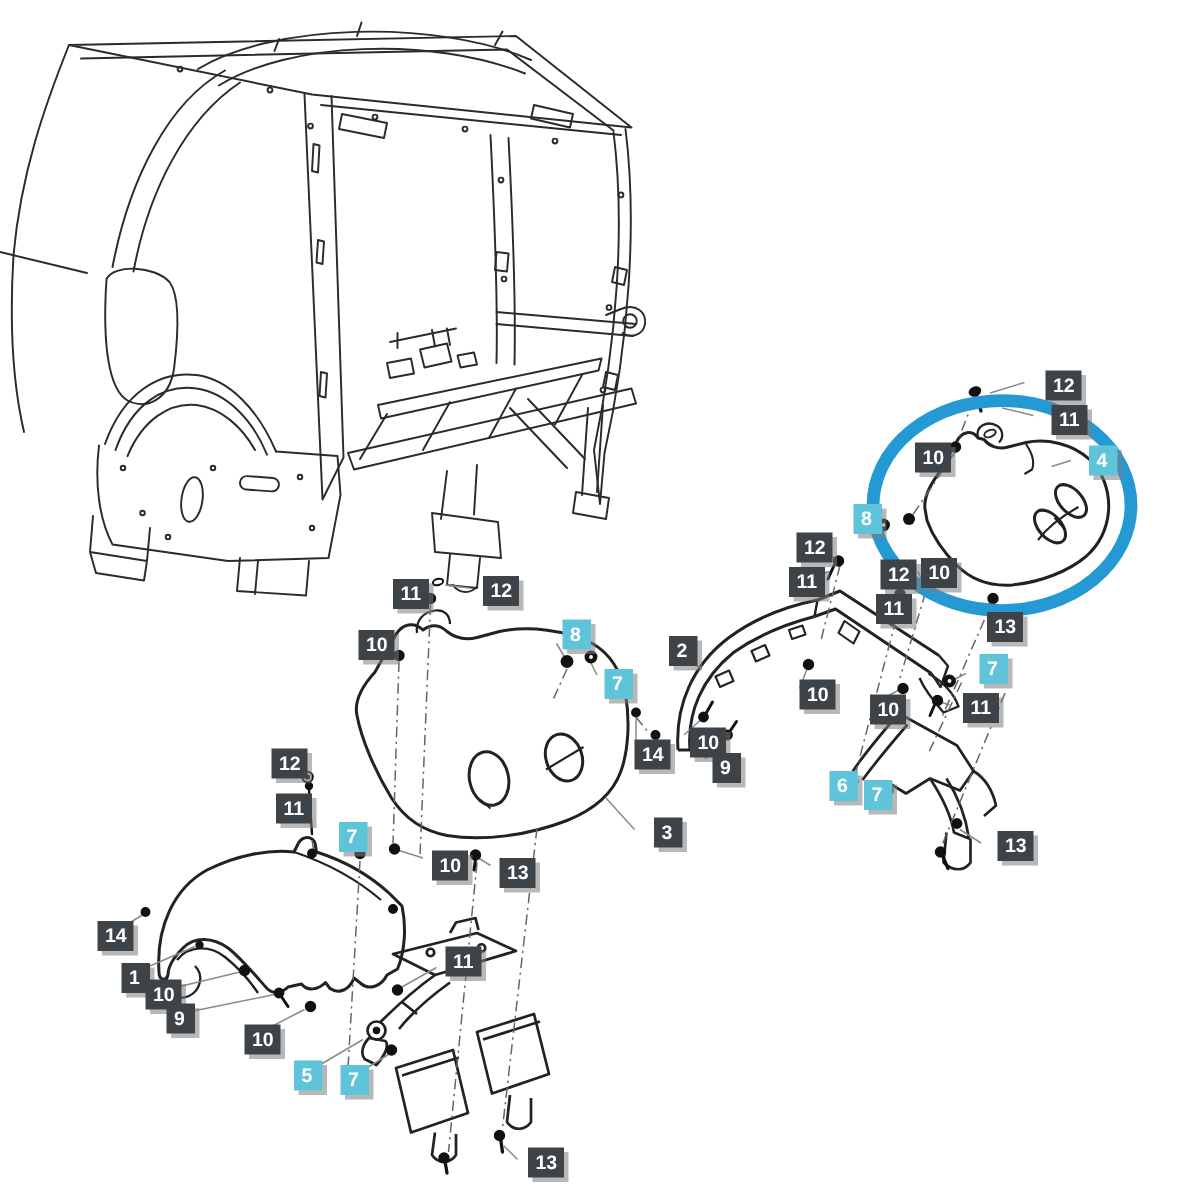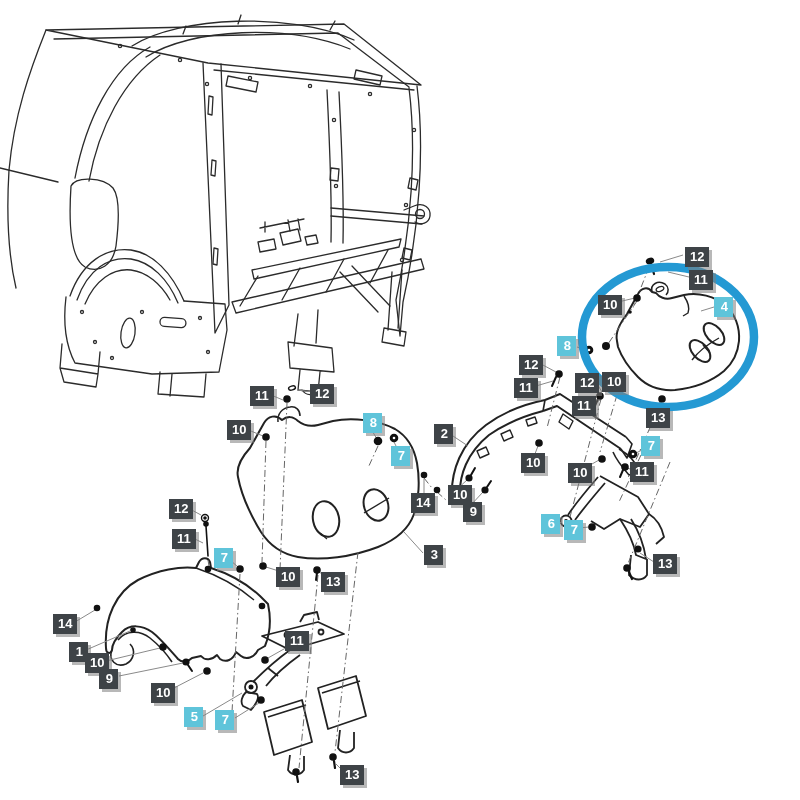--- a/index.html
+++ b/index.html
@@ -1,22 +1,22 @@
 <!DOCTYPE html>
 <html><head>
 <meta charset="utf-8">
 <style>
   html,body{margin:0;padding:0;background:#ffffff;}
   .stage{position:relative;width:800px;height:800px;background:#fff;overflow:hidden;
          font-family:"Liberation Sans", sans-serif;}
   .layer{position:absolute;left:0;top:0;width:800px;height:800px;}
   svg{display:block;}
   .plabel{position:absolute;display:inline-block;min-width:9px;padding:3px 5px;
-          text-align:right;font:bold 13px/14px "Liberation Sans", sans-serif;color:#fff;
-          box-shadow:3px 3px 0 rgba(125,125,125,.55);z-index:10;cursor:pointer;}
+          text-align:left;font:bold 13px/14px "Liberation Sans", sans-serif;color:#fff;
+          box-shadow:3px 3px 0 rgba(125,125,125,.55);z-index:10;cursor:pointer;margin-left:12px;}
   .plabel.dark{background:#3e4347;}
   .plabel.cyan{background:#5fc4da;}
   .plabel.under{z-index:3;}
   #circle-overlay{position:absolute;left:0;top:0;z-index:6;pointer-events:none;}
   #label-layer{z-index:10;}
 </style>
 </head>
 <body>
 
 <div class="stage">

